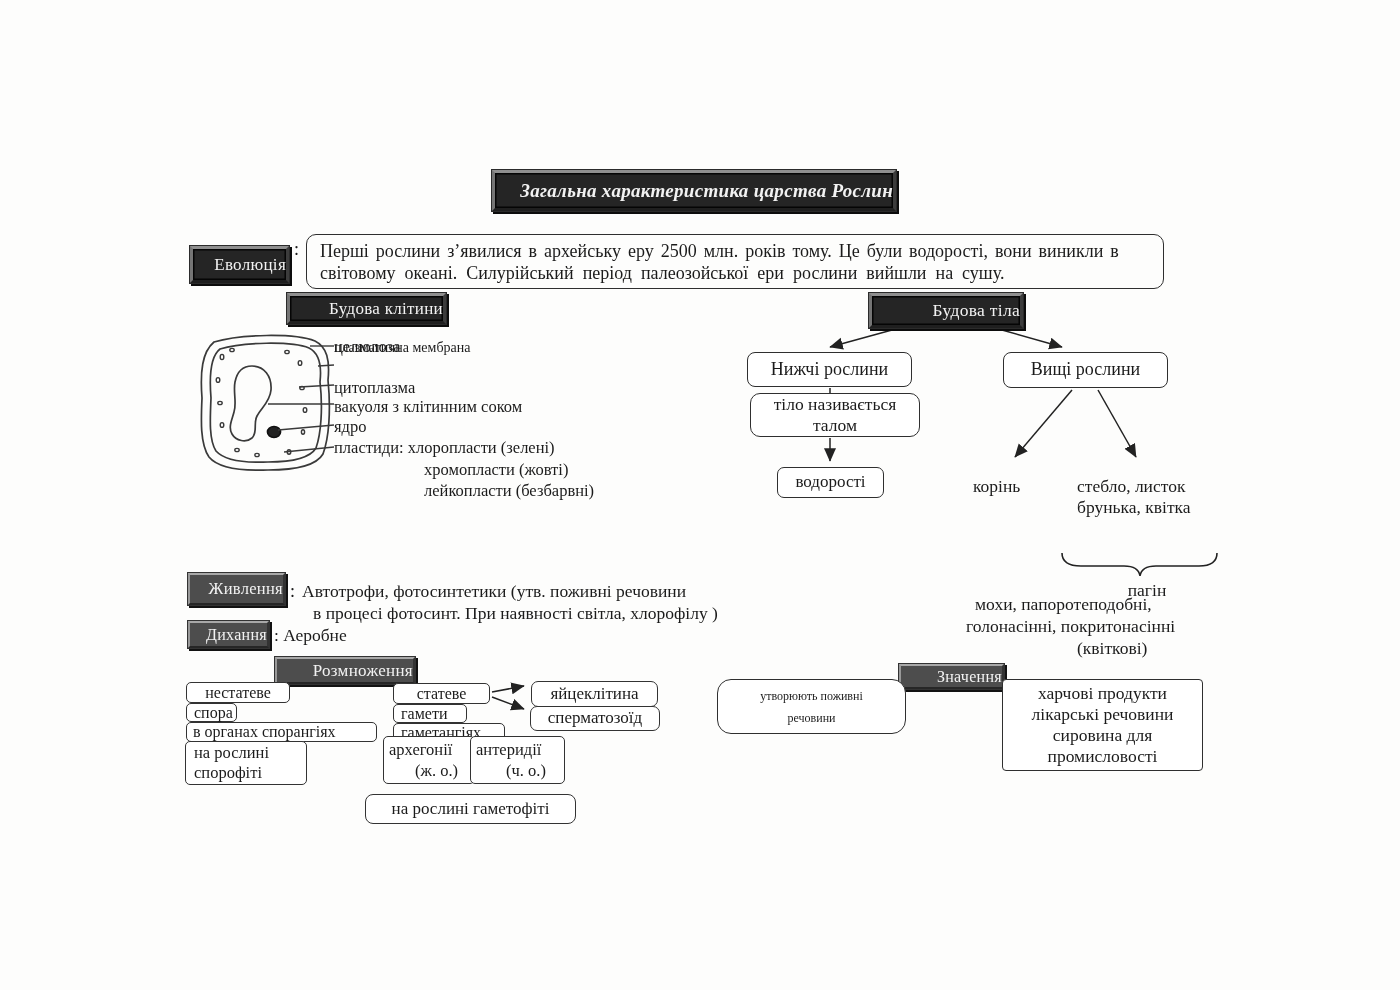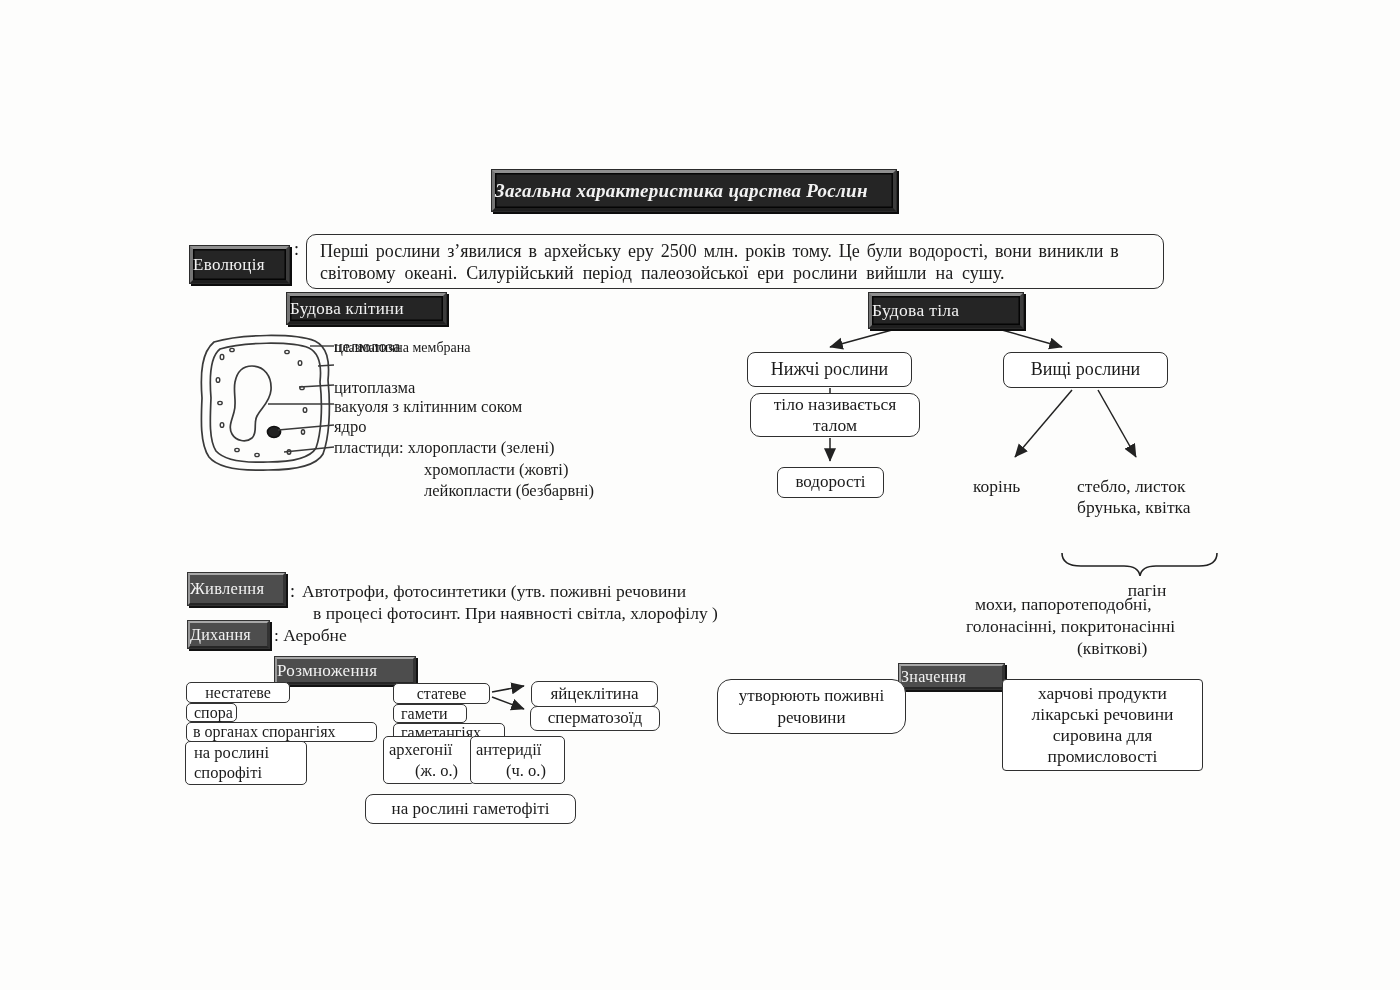--- a/index.html
+++ b/index.html
@@ -1,20 +1,20 @@
 <!DOCTYPE html>
 <html><head>
 <meta charset="utf-8">
 <style>
   html,body{margin:0;padding:0;}
   body{width:1400px;height:990px;background:#fdfdfc;position:relative;overflow:hidden;
        font-family:"Liberation Serif", serif;color:#1b1b1b;}
   .abs{position:absolute;box-sizing:border-box;}
   
-  .hdr{display:flex;align-items:center;justify-content:flex-start;color:#f2f2f2;
+  .hdr{display:flex;align-items:center;justify-content:flex-end;color:#f2f2f2;
        border-style:solid;letter-spacing:.3px;}
   .hdr-dark{background:#252525;border-width:3px 3px 3px 3px;
        border-color:#8f8f8f #3c3c3c #1f1f1f #757575;
        box-shadow:2px 2px 0 1px #0c0c0c, inset 0 0 0 1.5px #050505;outline:1px solid #2b2b2b;}
   .hdr-gray{background:#4d4d4d;border-width:2.5px;
        border-color:#a8a8a8 #333333 #262626 #999999;
        box-shadow:2px 2px 0 1px #121212;outline:1px solid #333;}
   
   .wbox{border:1.6px solid #2f2f2f;border-radius:8px;background:#fff;
         display:flex;flex-direction:column;align-items:center;justify-content:center;
@@ -183,21 +183,21 @@
   <span>сперматозоїд</span>
 </div>
 
 <div class="abs sbox" style="left:365px;top:794px;width:211px;height:30px;font-size:17px;justify-content:center;border-radius:8px;">
   <span>на рослині гаметофіті</span>
 </div>
 
 <div class="abs hdr hdr-gray" style="left:899px;top:664px;width:105px;height:25px;font-size:16px;">
   <span>Значення</span>
 </div>
-<div class="abs wbox" style="left:717px;top:679px;width:189px;height:55px;font-size:17px;border-radius:14px;line-height:22px;">
+<div class="abs wbox" style="left:717px;top:679px;width:189px;height:55px;font-size:12px;border-radius:14px;line-height:22px;">
   <div>утворюють поживні</div>
   <div>речовини</div>
 </div>
 <div class="abs wbox" style="left:1002px;top:679px;width:201px;height:92px;font-size:17.5px;border-radius:4px;line-height:21px;">
   <div>харчові продукти</div>
   <div>лікарські речовини</div>
   <div>сировина для</div>
   <div>промисловості</div>
 </div>
 

